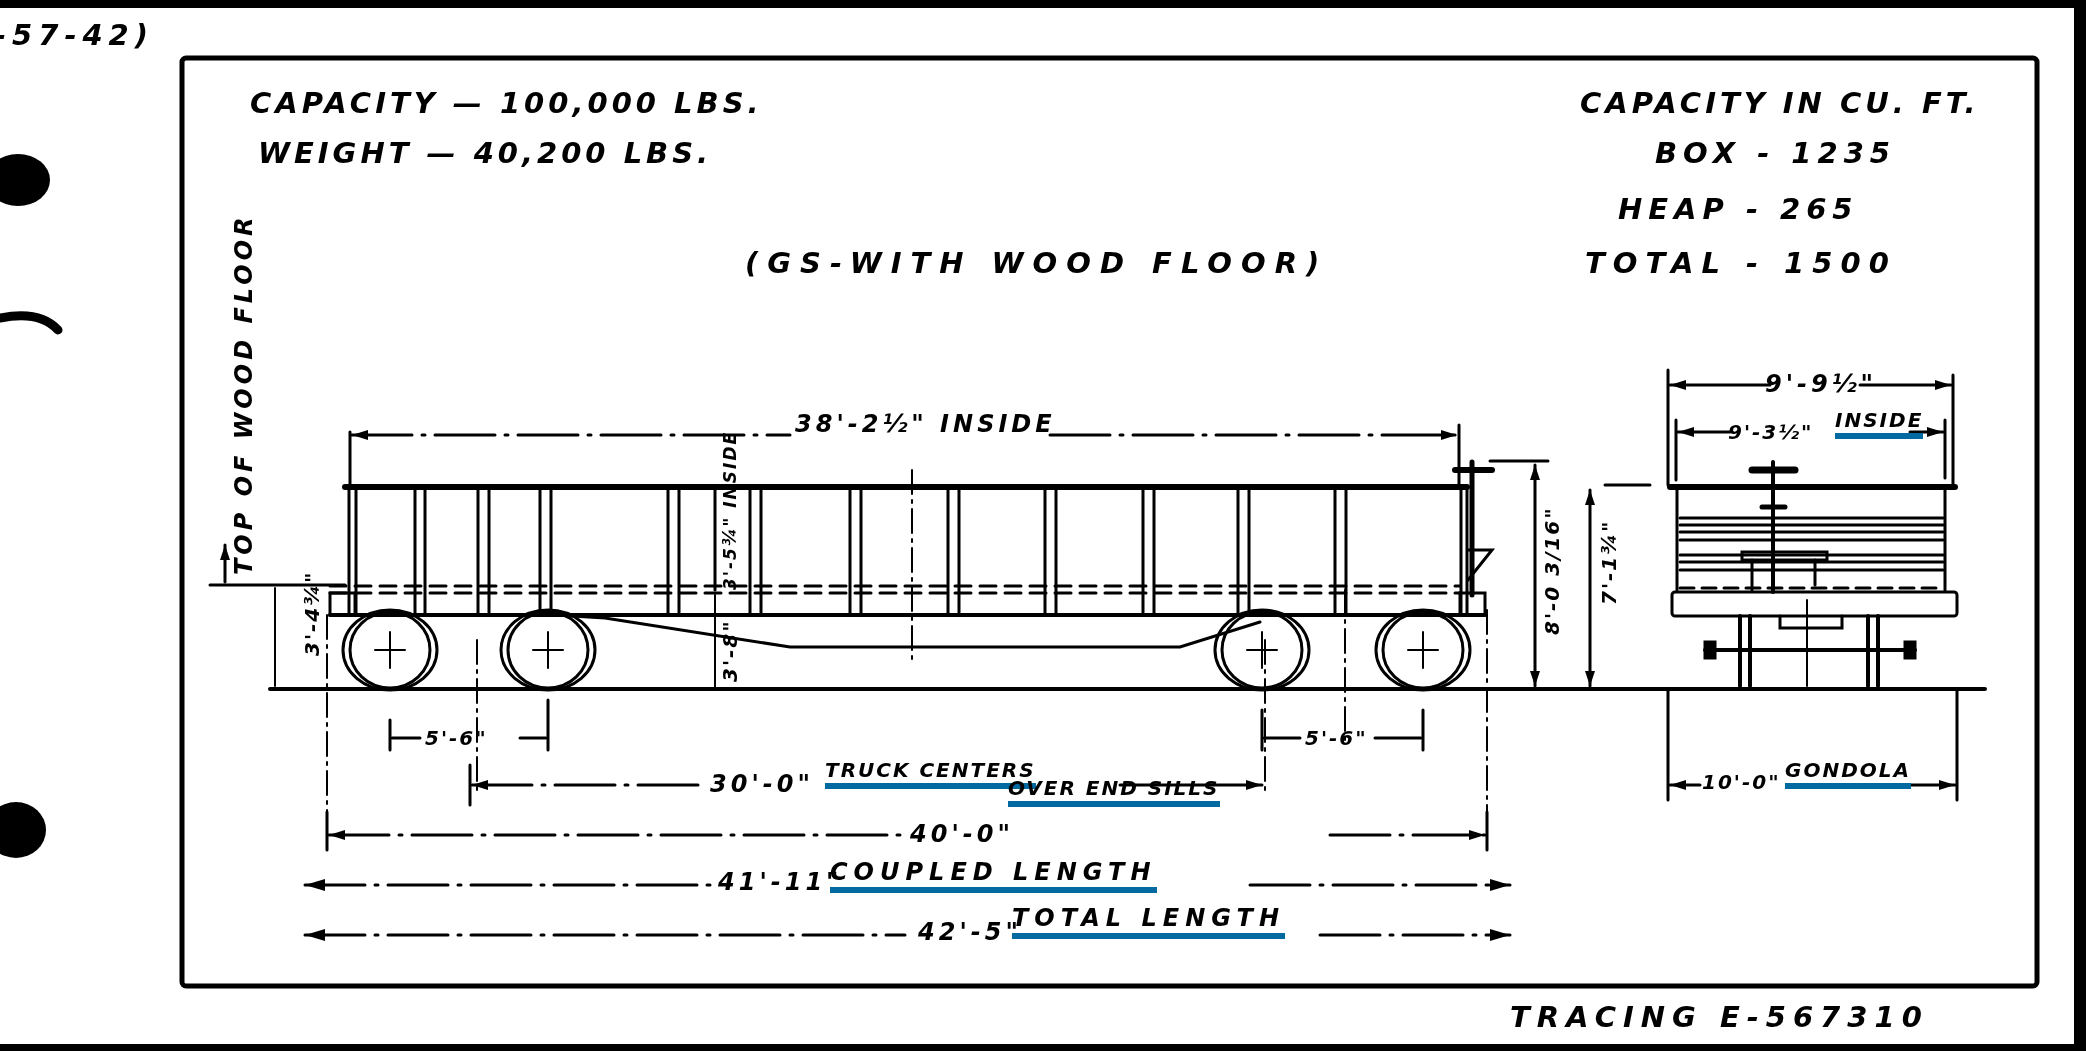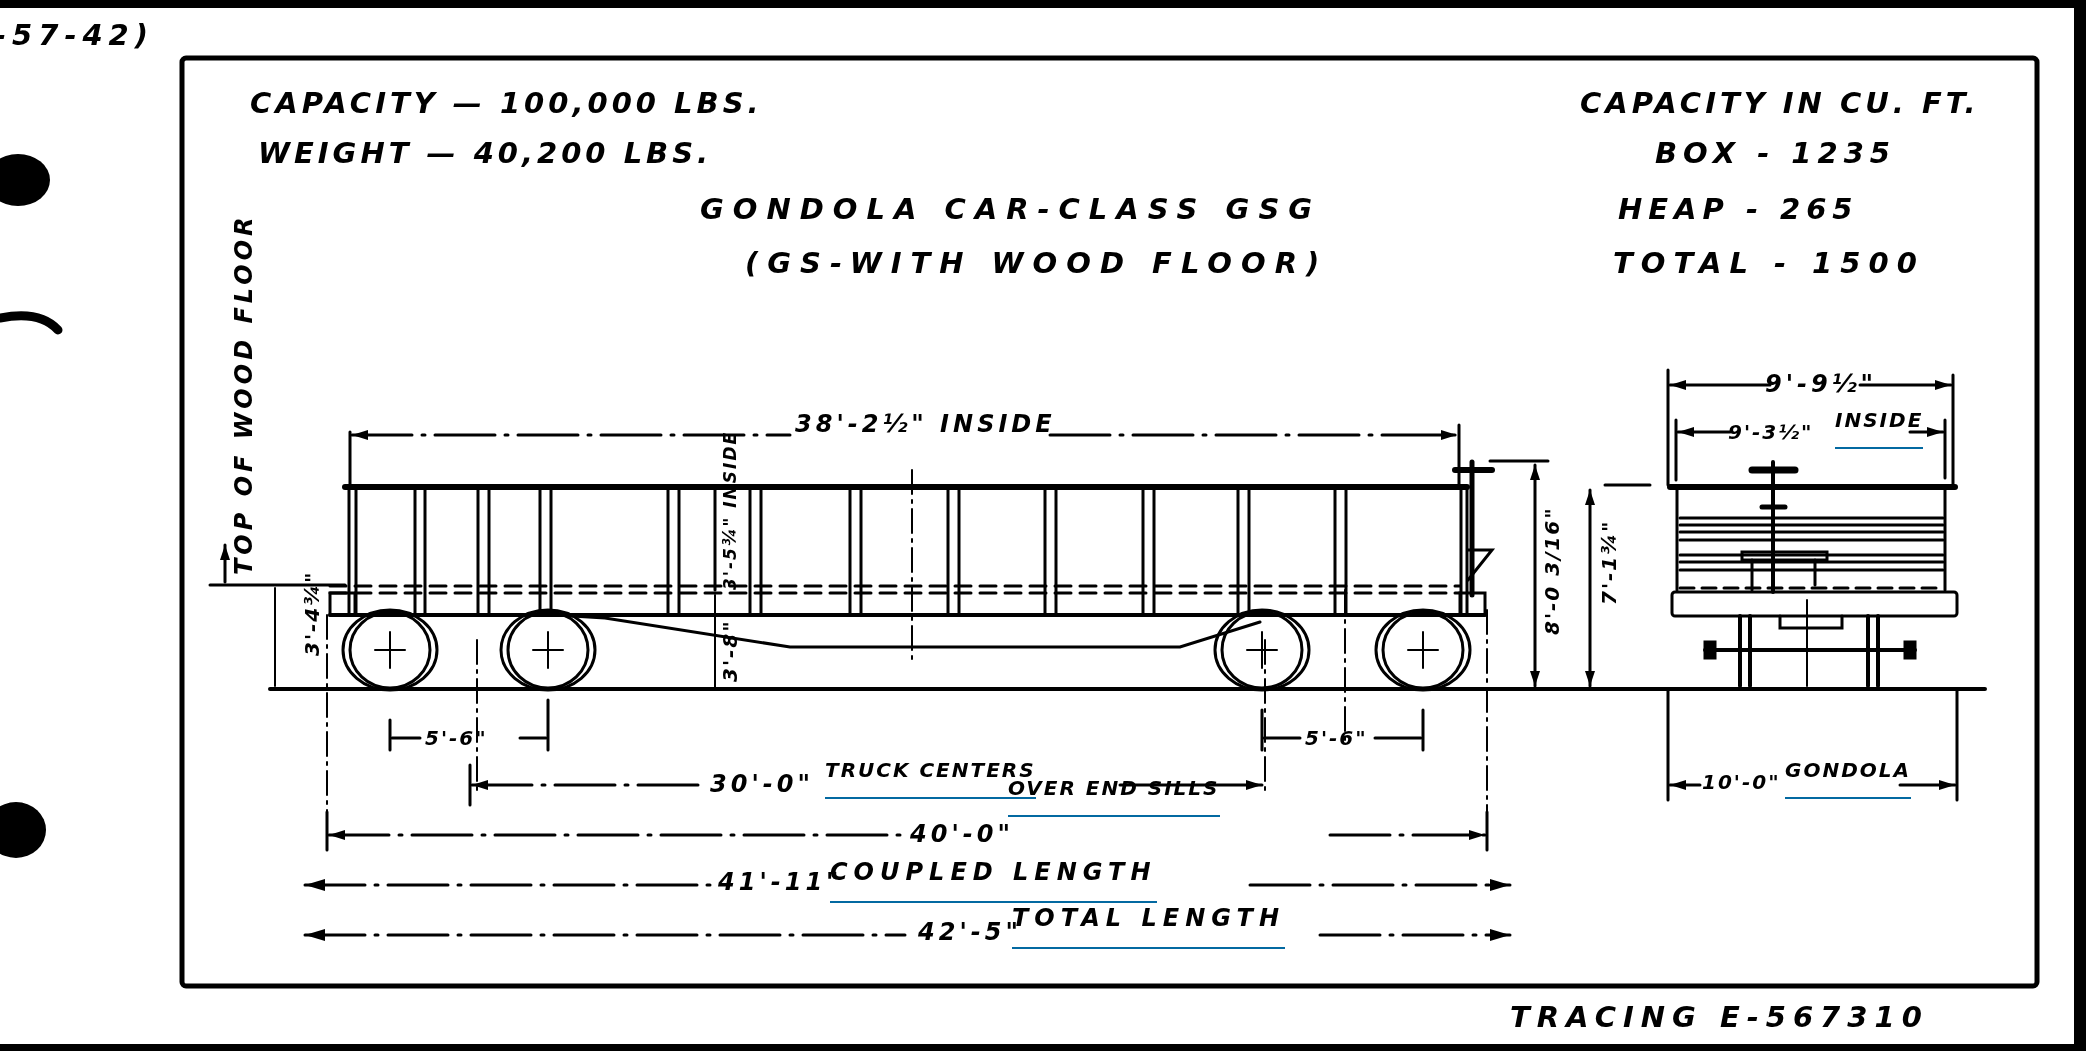--- a/index.html
+++ b/index.html
@@ -4,21 +4,21 @@
 <style>
   html, body { margin: 0; padding: 0; background: #ffffff; }
   body { width: 2086px; height: 1051px; position: relative; overflow: hidden;
          font-family: "DejaVu Sans", sans-serif; color: #000; }
   #sheet { position: absolute; left: 0; top: 0; width: 1672px; height: 1051px; }
   .txt { position: absolute; font-family: "DejaVu Sans", sans-serif; font-weight: bold;
          font-style: italic; color: #000; white-space: nowrap; letter-spacing: 4px; }
   .big { font-size: 29px; }
   .mid { font-size: 24px; }
   .sm  { font-size: 20px; letter-spacing: 2px; }
-  .ul { border-bottom: 2px solid #0369a1; padding-bottom: 15px; }
+  .ul { border-bottom: 6px solid #0369a1; padding-bottom: 1px; }
   svg { position: absolute; left: 0; top: 0; }
 </style>
 </head>
 <body>
 
 <div id="sheet">
 
   <svg width="2086" height="1051" viewBox="0 0 2086 1051">
     <g stroke="#000" fill="none" stroke-linecap="round">
 
@@ -238,27 +238,26 @@
           <polygon points="1955,785 1939,780 1939,790"></polygon>
       </g>
     </g>
   </svg>
 
   <div class="txt big" style="left:-6px; top:18px; letter-spacing:6px;">-57-42)</div>
 
   <div class="txt big" style="left:250px; top:86px;">CAPACITY — 100,000 LBS.</div>
   <div class="txt big" style="left:258px; top:136px;">WEIGHT — 40,200 LBS.</div>
 
-  <div class="txt big" style="left:700px; top:192px; letter-spacing:9px;">GONDOLA CAR-CLASS GSG</div>
   <div class="txt big" style="left:745px; top:246px; letter-spacing:9px;">(GS-WITH WOOD FLOOR)</div>
 
   <div class="txt big" style="left:1580px; top:86px;">CAPACITY IN CU. FT.</div>
   <div class="txt big" style="left:1655px; top:136px; letter-spacing:6px;">BOX - 1235</div>
   <div class="txt big" style="left:1618px; top:192px; letter-spacing:6px;">HEAP - 265</div>
-  <div class="txt big" style="left:1585px; top:246px; letter-spacing:8px;margin-left:28px;">TOTAL - 1500</div>
+  <div class="txt big" style="left:1585px; top:246px; letter-spacing:8px;">TOTAL - 1500</div>
 
   <div class="txt mid" style="left:230px; top:575px; transform-origin:0 0; transform: rotate(-90deg); letter-spacing:4px;">TOP OF WOOD FLOOR</div>
   <div class="txt sm" style="left:300px; top:656px; transform-origin:0 0; transform: rotate(-90deg);">3'-4¾"</div>
 
   <div class="txt mid" style="left:795px; top:410px;">38'-2½" INSIDE</div>
   <div class="txt sm" style="left:720px; top:590px; transform-origin:0 0; transform: rotate(-90deg); font-size:17px;">3'-5¾" INSIDE</div>
   <div class="txt sm" style="left:718px; top:682px; transform-origin:0 0; transform: rotate(-90deg);">3'-8"</div>
   <div class="txt sm" style="left:1540px; top:635px; transform-origin:0 0; transform: rotate(-90deg);">8'-0 3/16"</div>
   <div class="txt sm" style="left:1597px; top:605px; transform-origin:0 0; transform: rotate(-90deg);">7'-1¾"</div>
 

